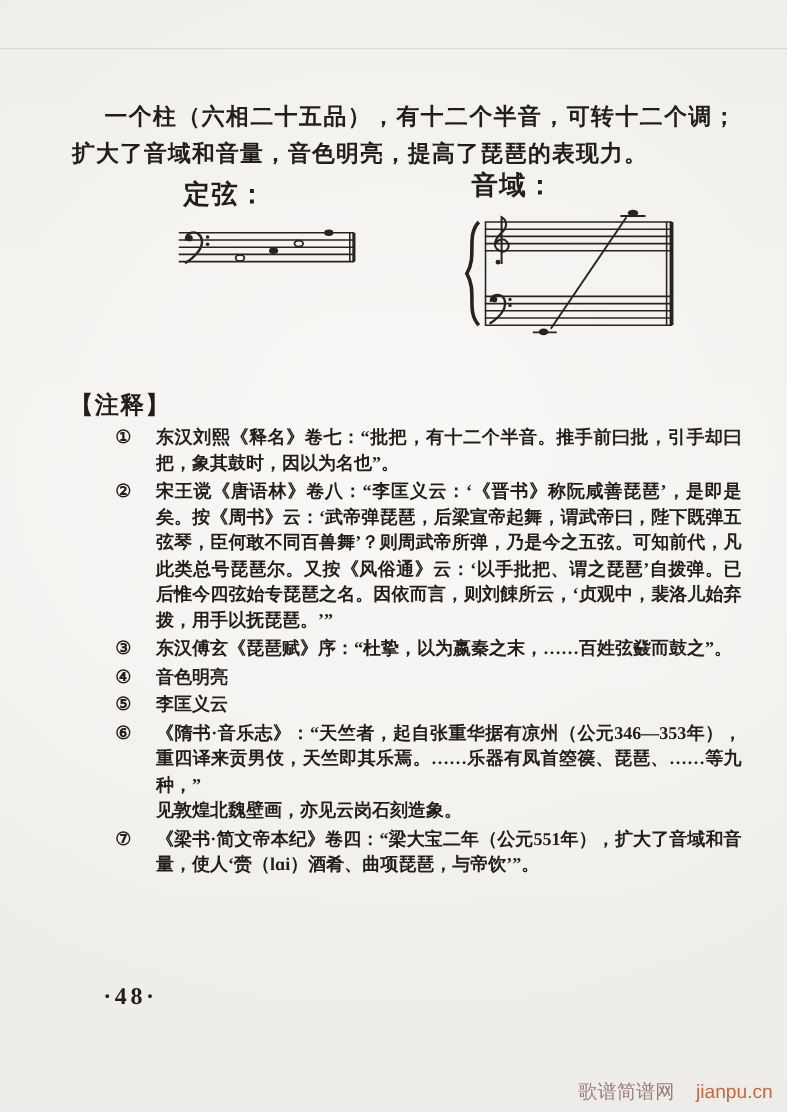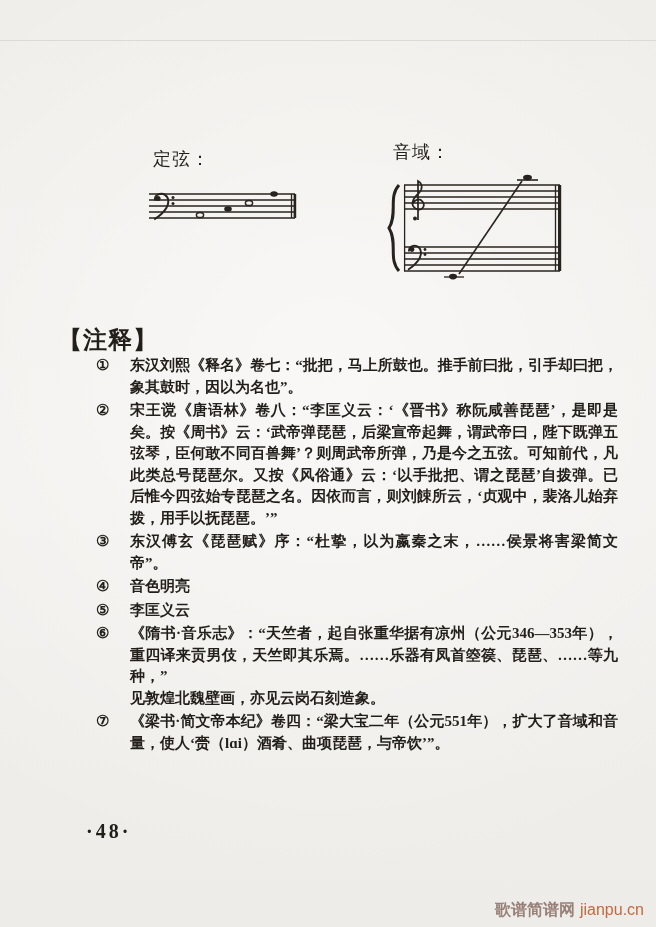--- a/index.html
+++ b/index.html
@@ -21,29 +21,29 @@
   .top-rule{
     position:absolute; left:0; right:0; top:40px; height:1px;
     background:#dddad3;
   }
   .intro{
     position:absolute; left:60px; top:82px; width:554px;
     font-size:19px; line-height:31px; font-weight:700;
     letter-spacing:1px; text-indent:27px; text-align:justify;
   }
   .staff-label{
-    position:absolute; font-size:18px; font-weight:400; letter-spacing:1px;
+    position:absolute; font-size:22px; font-weight:700; letter-spacing:1px;
   }
   .label-tuning{ left:153px; top:147px; }
   .label-range{ left:393px; top:140px; }
   .svg-tuning{ position:absolute; left:146px; top:186px; }
   .svg-range{ position:absolute; left:382px; top:173px; }
   .notes-header{
     position:absolute; left:58px; top:324px;
-    font-size:24px; font-weight:700; letter-spacing:1px;font-family:Liberation Serif, serif;
+    font-size:20px; font-weight:700; letter-spacing:1px;font-family:Liberation Serif, serif;
   }
   .notes{
     position:absolute; left:96px; top:355px; width:522px;
   }
   .note-row{
     display:flex; align-items:flex-start;
     font-size:15px; line-height:21.5px; font-weight:600;
     margin-bottom:2px;
   }
   .note-marker{
@@ -54,32 +54,33 @@
   }
   .page-number{
     position:absolute; left:86px; top:820px;
     font-size:20px; font-weight:700; letter-spacing:3px;
   }
   .watermark{
     position:absolute; right:12px; bottom:6px;
     font-family:"Liberation Sans","DejaVu Sans",sans-serif;
     font-size:16px;
   }
-  .wm-site{ color:#988179; margin-right:5px;font-weight:bold; }
+  .wm-site{ color:#988179; margin-right:18px; }
   .wm-url{ color:#c4693f; }
   svg .ink{ stroke:#28231e; }
   svg .fill-ink{ fill:#28231e; }
 </style>
 </head>
 <body>
 
 <div class="page">
 
   <div class="top-rule"></div>
 
+  <p class="intro">一个柱（六相二十五品），有十二个半音，可转十二个调；扩大了音域和音量，音色明亮，提高了琵琶的表现力。</p>
 
   <div class="staff-label label-tuning">定弦：</div>
   <div class="staff-label label-range">音域：</div>
 
   <svg class="svg-tuning" width="155" height="46" viewBox="0 0 155 46">
     <g class="ink" stroke-width="1.3">
       <line x1="3" y1="8" x2="149" y2="8"></line>
       <line x1="3" y1="14" x2="149" y2="14"></line>
       <line x1="3" y1="20" x2="149" y2="20"></line>
       <line x1="3" y1="26" x2="149" y2="26"></line>
@@ -137,29 +138,29 @@
       <line x1="135" y1="7" x2="156" y2="7" class="ink" stroke-width="1.6"></line>
       <ellipse cx="145.5" cy="4.6" rx="4.4" ry="2.8" class="fill-ink"></ellipse>
     </g>
   </svg>
 
   <h3 class="notes-header">【注释】</h3>
 
   <div class="notes">
     <div class="note-row">
       <span class="note-marker">①</span>
-      <span class="note-text">东汉刘熙《释名》卷七：“批把，马上所鼓也。推手前曰批，引手却曰把，象其鼓时，因以为名也”。</span>
+      <span class="note-text">东汉刘熙《释名》卷七：“批把，有十二个半音。推手前曰批，引手却曰把，象其鼓时，因以为名也”。</span>
     </div>
     <div class="note-row">
       <span class="note-marker">②</span>
       <span class="note-text">宋王谠《唐语林》卷八：“李匡义云：‘《晋书》称阮咸善琵琶’，是即是矣。按《周书》云：‘武帝弹琵琶，后梁宣帝起舞，谓武帝曰，陛下既弹五弦琴，臣何敢不同百兽舞’？则周武帝所弹，乃是今之五弦。可知前代，凡此类总号琵琶尔。又按《风俗通》云：‘以手批把、谓之琵琶’自拨弹。已后惟今四弦始专琵琶之名。因依而言，则刘餗所云，‘贞观中，裴洛儿始弃拨，用手以抚琵琶。’”</span>
     </div>
     <div class="note-row">
       <span class="note-marker">③</span>
-      <span class="note-text">东汉傅玄《琵琶赋》序：“杜挚，以为嬴秦之末，……侯景将害梁简文帝”。</span>
+      <span class="note-text">东汉傅玄《琵琶赋》序：“杜挚，以为嬴秦之末，……百姓弦鼗而鼓之”。</span>
     </div>
     <div class="note-row">
       <span class="note-marker">④</span>
       <span class="note-text">音色明亮</span>
     </div>
     <div class="note-row">
       <span class="note-marker">⑤</span>
       <span class="note-text">李匡义云</span>
     </div>
     <div class="note-row">

